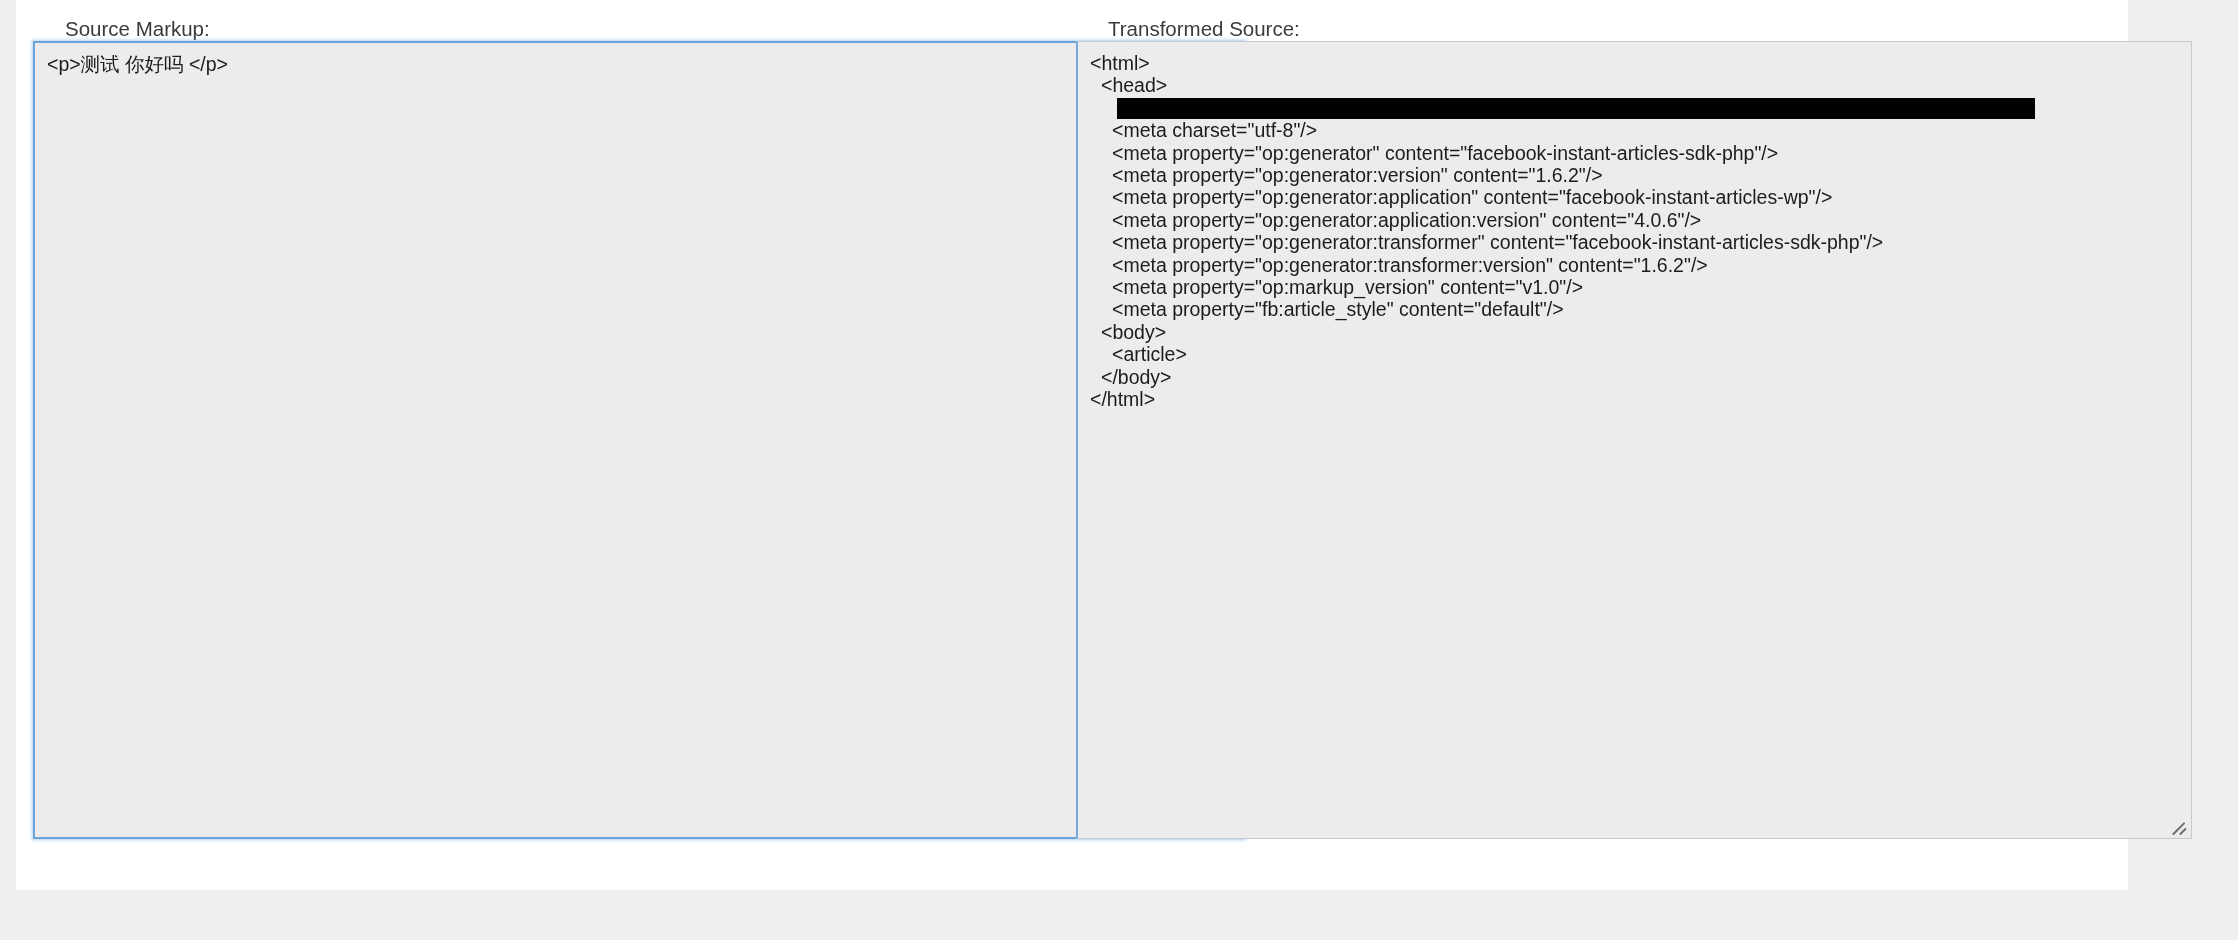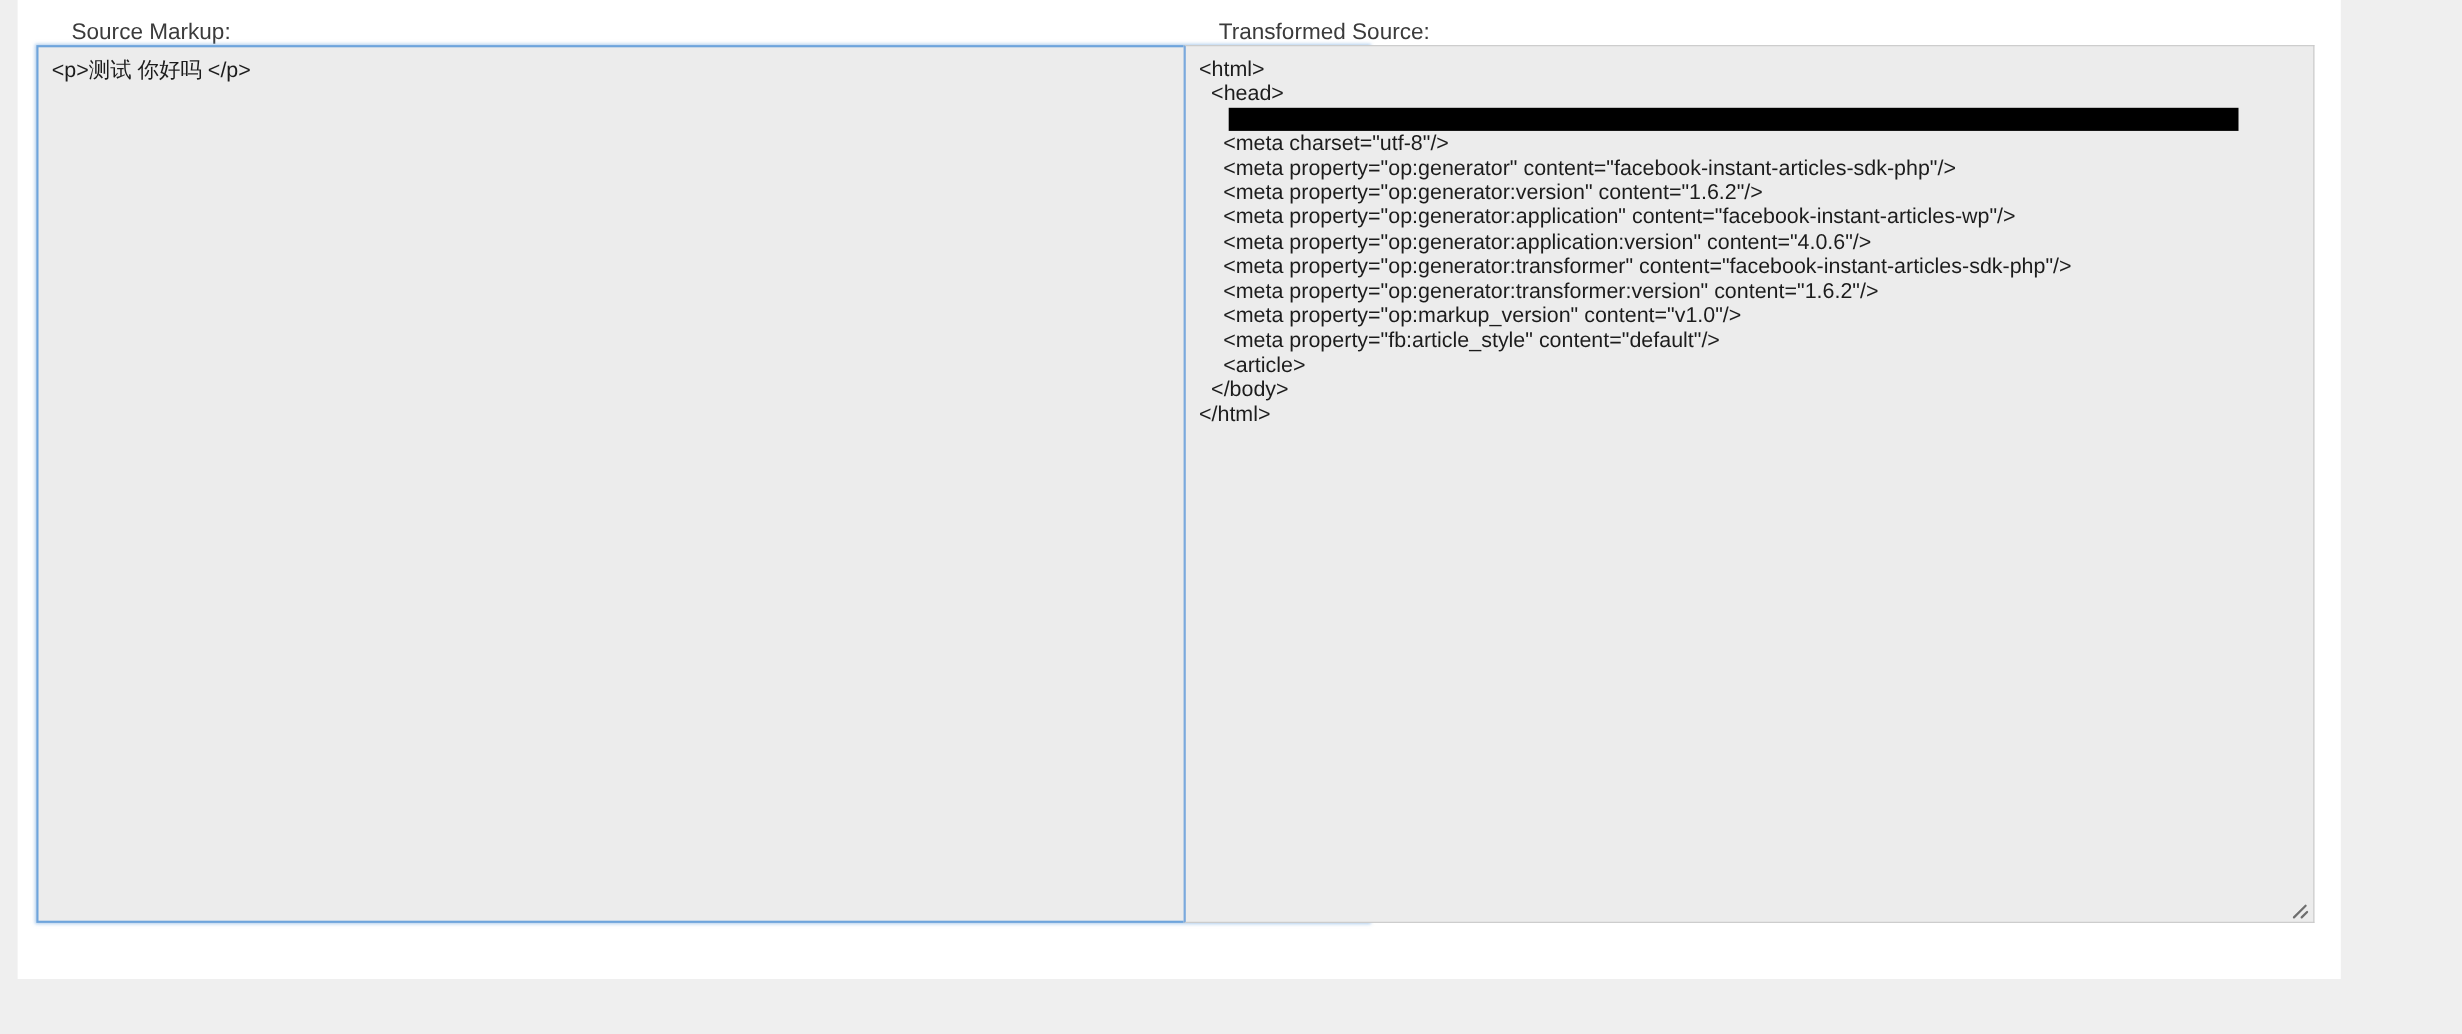--- a/index.html
+++ b/index.html
@@ -58,21 +58,21 @@
     padding: 10px 12px 10px 12px;
   }
 
   #source-box {
     width: 1212px;
     border: 2px solid #6da4dc;
     box-shadow: 0 0 3px 1px rgba(109,164,220,0.55);
   }
 
   #output-box {
-    width: 1028px;
+    width: 1116px;
     border: 1px solid #c9c9c9;
     border-left: 2px solid #7aa9dd;
   }
 
   .code-line {
     white-space: pre-wrap;
     word-break: break-word;
     min-height: 22.4px;
   }
 
@@ -149,20 +149,21 @@
           <div class="code-line indent2"><span class="redacted"><span class="bar"></span></span></div>
           <div class="code-line indent2">&lt;meta charset="utf-8"/&gt;</div>
           <div class="code-line indent2">&lt;meta property="op:generator" content="facebook-instant-articles-sdk-php"/&gt;</div>
           <div class="code-line indent2">&lt;meta property="op:generator:version" content="1.6.2"/&gt;</div>
           <div class="code-line indent2">&lt;meta property="op:generator:application" content="facebook-instant-articles-wp"/&gt;</div>
           <div class="code-line indent2">&lt;meta property="op:generator:application:version" content="4.0.6"/&gt;</div>
           <div class="code-line indent2">&lt;meta property="op:generator:transformer" content="facebook-instant-articles-sdk-php"/&gt;</div>
           <div class="code-line indent2">&lt;meta property="op:generator:transformer:version" content="1.6.2"/&gt;</div>
           <div class="code-line indent2">&lt;meta property="op:markup_version" content="v1.0"/&gt;</div>
           <div class="code-line indent2">&lt;meta property="fb:article_style" content="default"/&gt;</div>
+          <div class="code-line indent1">&lt;body&gt;</div>
           <div class="code-line indent2">&lt;article&gt;</div>
           <div class="code-line indent1">&lt;/body&gt;</div>
           <div class="code-line indent0">&lt;/html&gt;</div>
         </div>
       <div class="resize-grip">
         <span class="g1"></span>
           <span class="g2"></span>
       </div>
     </div>
   </div>

